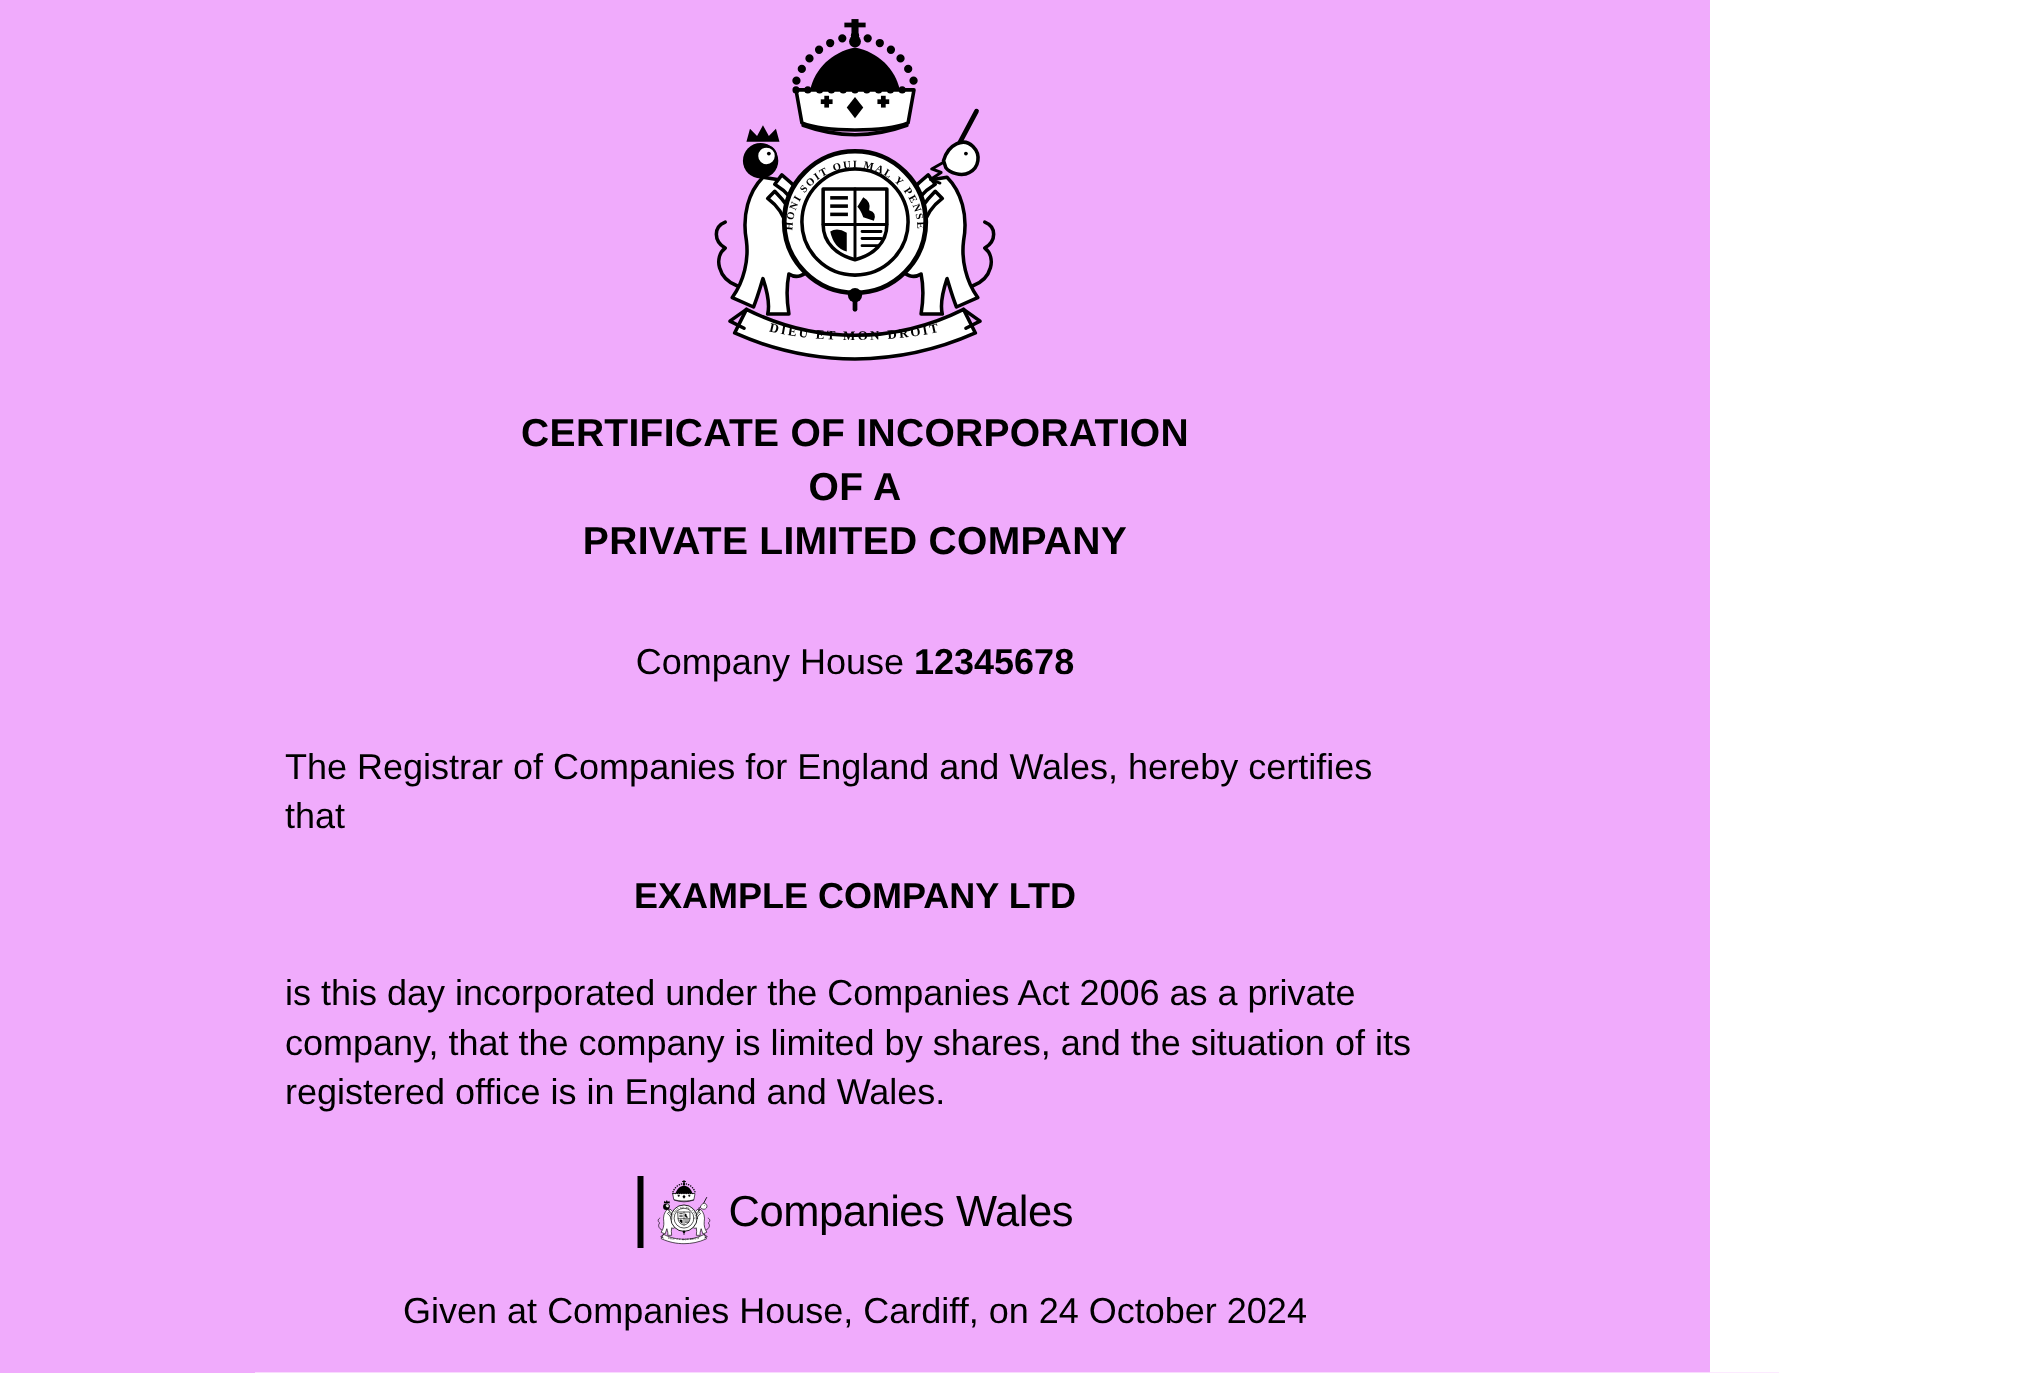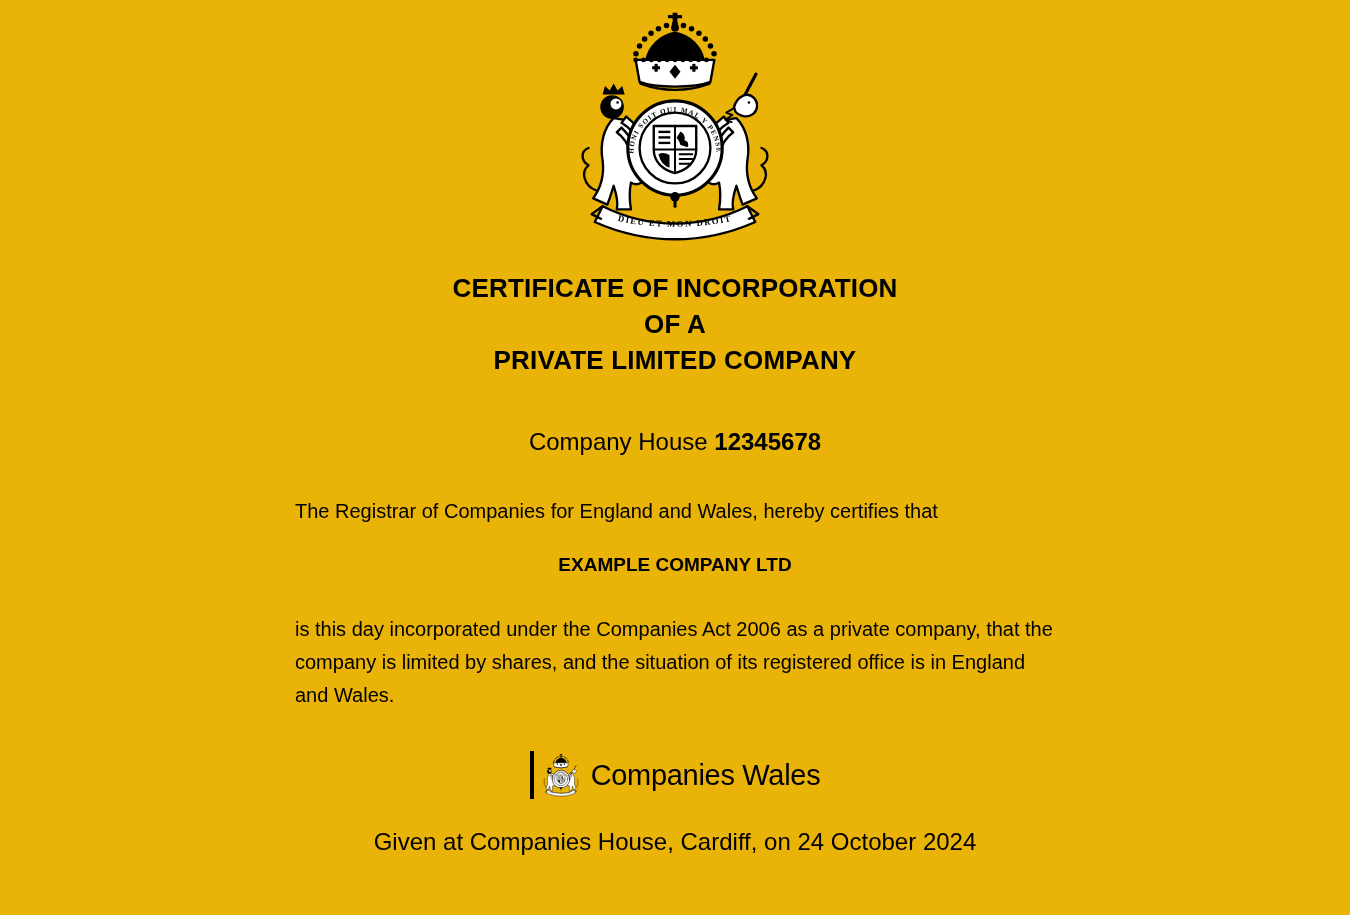--- a/index.html
+++ b/index.html
@@ -5,23 +5,23 @@
   * { margin: 0; padding: 0; box-sizing: border-box; }
   html, body {
     width: 1350px;
     height: 915px;
     background: #ffffff;
     color: #000000;
     font-family: "Liberation Sans", "DejaVu Sans", sans-serif;
     overflow: hidden;
   }
   .page {
-    width: 1350px;
+    width: 1140px;
     height: 915px;
-    background: #eab308;
+    background: #f0abfc;
     position: relative;
   }
   .content-col {
     width: 760px;
     margin: 0 auto;
   }
   .crest-wrap {
     text-align: center;
     padding-top: 8px;
     height: 240px;
@@ -34,30 +34,30 @@
     line-height: 36px;
     letter-spacing: 0.2px;
   }
   .company-number-line {
     margin-top: 50px;
     text-align: center;
     font-size: 24px;
   }
   .company-number-line .num { font-weight: bold; }
   .para {
-    font-size: 20px;
+    font-size: 24px;
     line-height: 33px;
     text-align: left;
   }
   .para-registrar { margin-top: 39px; }
   .company-name {
     margin-top: 21px;
     text-align: center;
     font-weight: bold;
-    font-size: 19px;
+    font-size: 24px;
     line-height: 32px;
   }
   .para-incorp { margin-top: 32px; }
   .logo-row {
     margin-top: 37px;
     display: flex;
     align-items: center;
     justify-content: center;
     height: 52px;
   }

